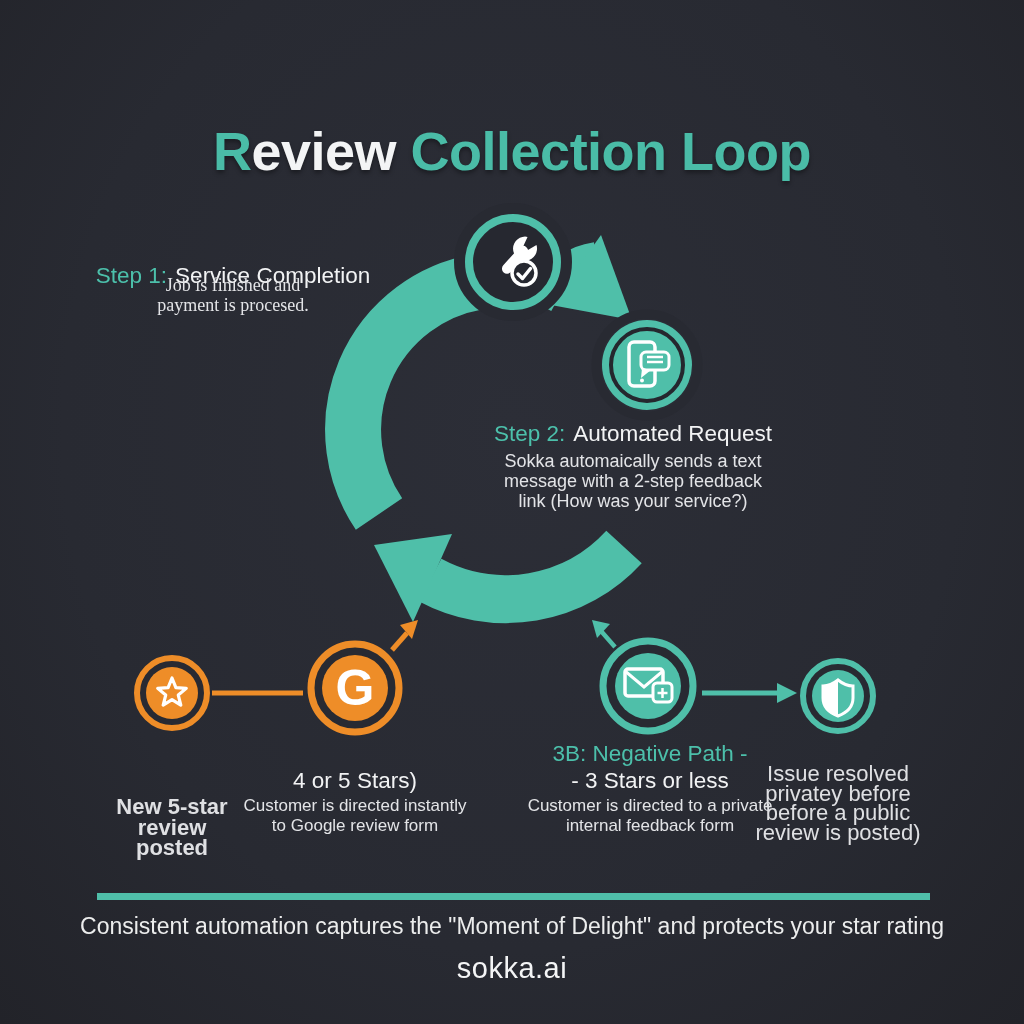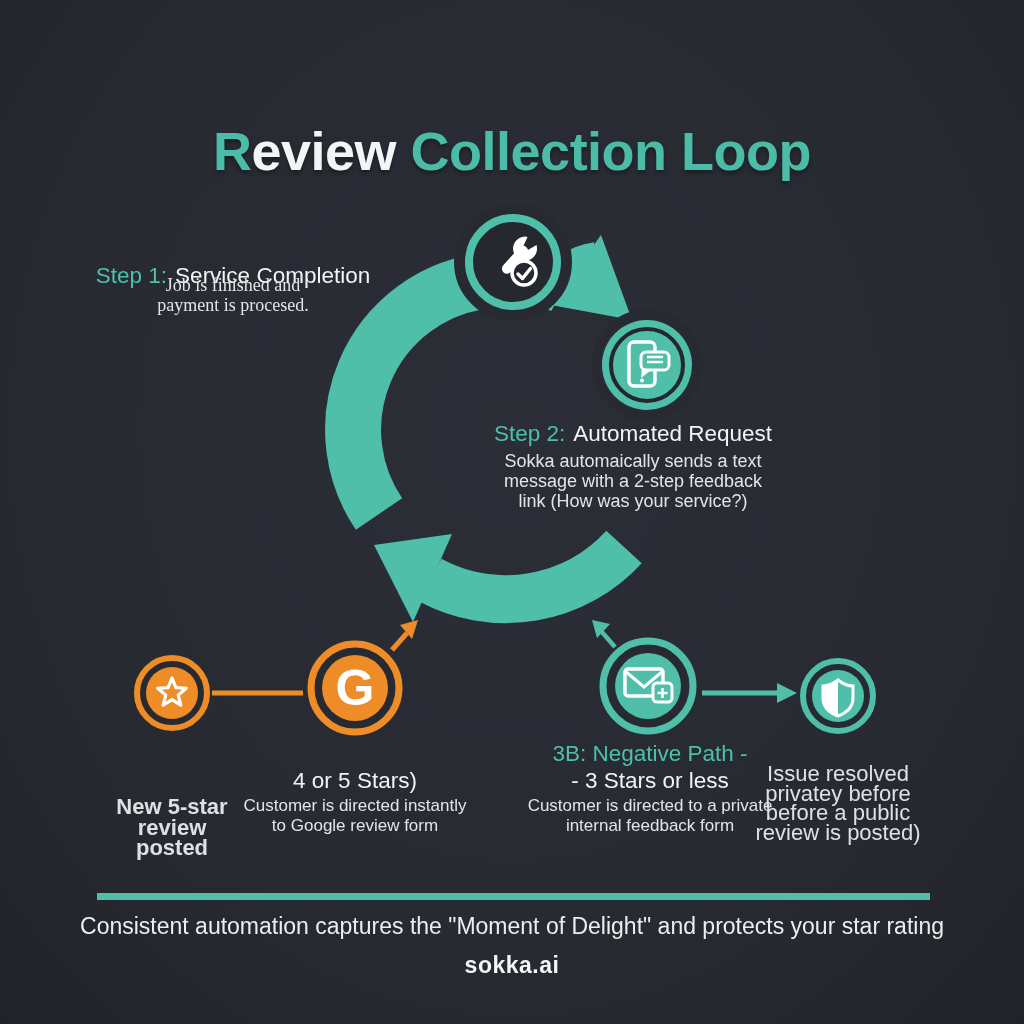--- a/index.html
+++ b/index.html
@@ -23,21 +23,21 @@
   
   .step-head{font-weight:normal;font-size:22.5px;color:#f2f3f4;line-height:26px;}
   .step-head .lbl{margin-right:8px;}
   .lbl-teal{color:#4cc0ab;}
   .lbl-orange{color:#f0952f;}
   .body-txt{font-size:18px;line-height:20px;color:#e3e4e7;}
   .caption-txt{font-size:22px;line-height:20.5px;color:#dfe0e3;margin-top:24px;}
   .g-letter{font-weight:bold;font-size:50px;color:#ffffff;line-height:60px;}
   .divider{background:#4fbfa9;}
   .tagline{font-size:23px;color:#eceded;}
-  .brand{font-size:23px;font-weight:bold;color:#f4f5f6;letter-spacing:0.5px;}
+  .brand{font-size:29px;font-weight:normal;color:#f4f5f6;letter-spacing:0.5px;}
   svg{position:absolute;left:0;top:0;}
 </style>
 </head>
 <body>
 
 <div class="canvas">
 
   <svg width="1024" height="1024" viewBox="0 0 1024 1024">
 
     <path d="M 477 282 A 150 150 0 0 0 379 514" fill="none" stroke="#4fbfa9" stroke-width="56"></path>

